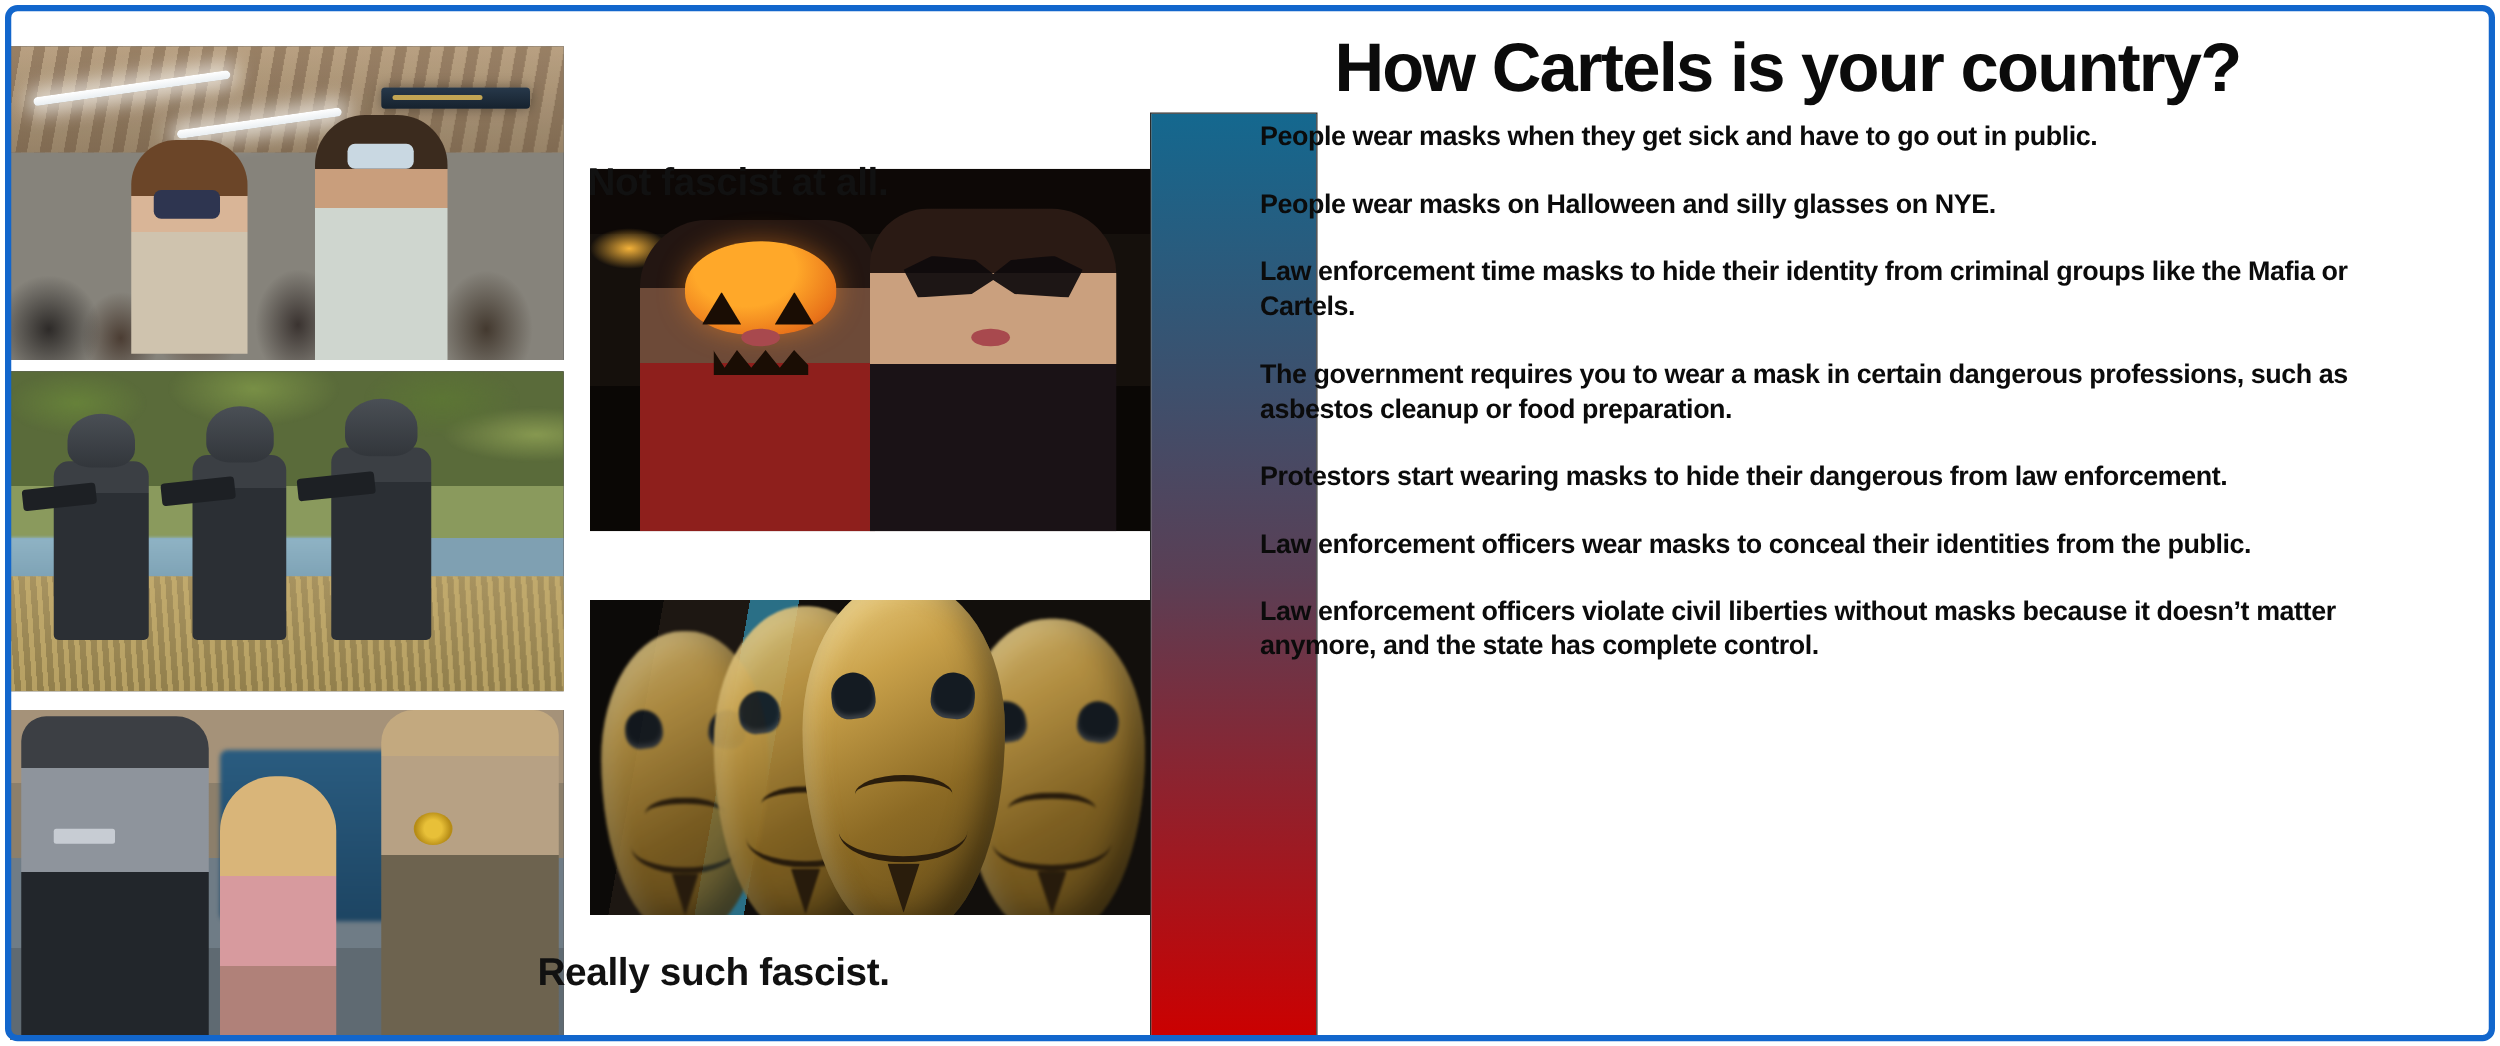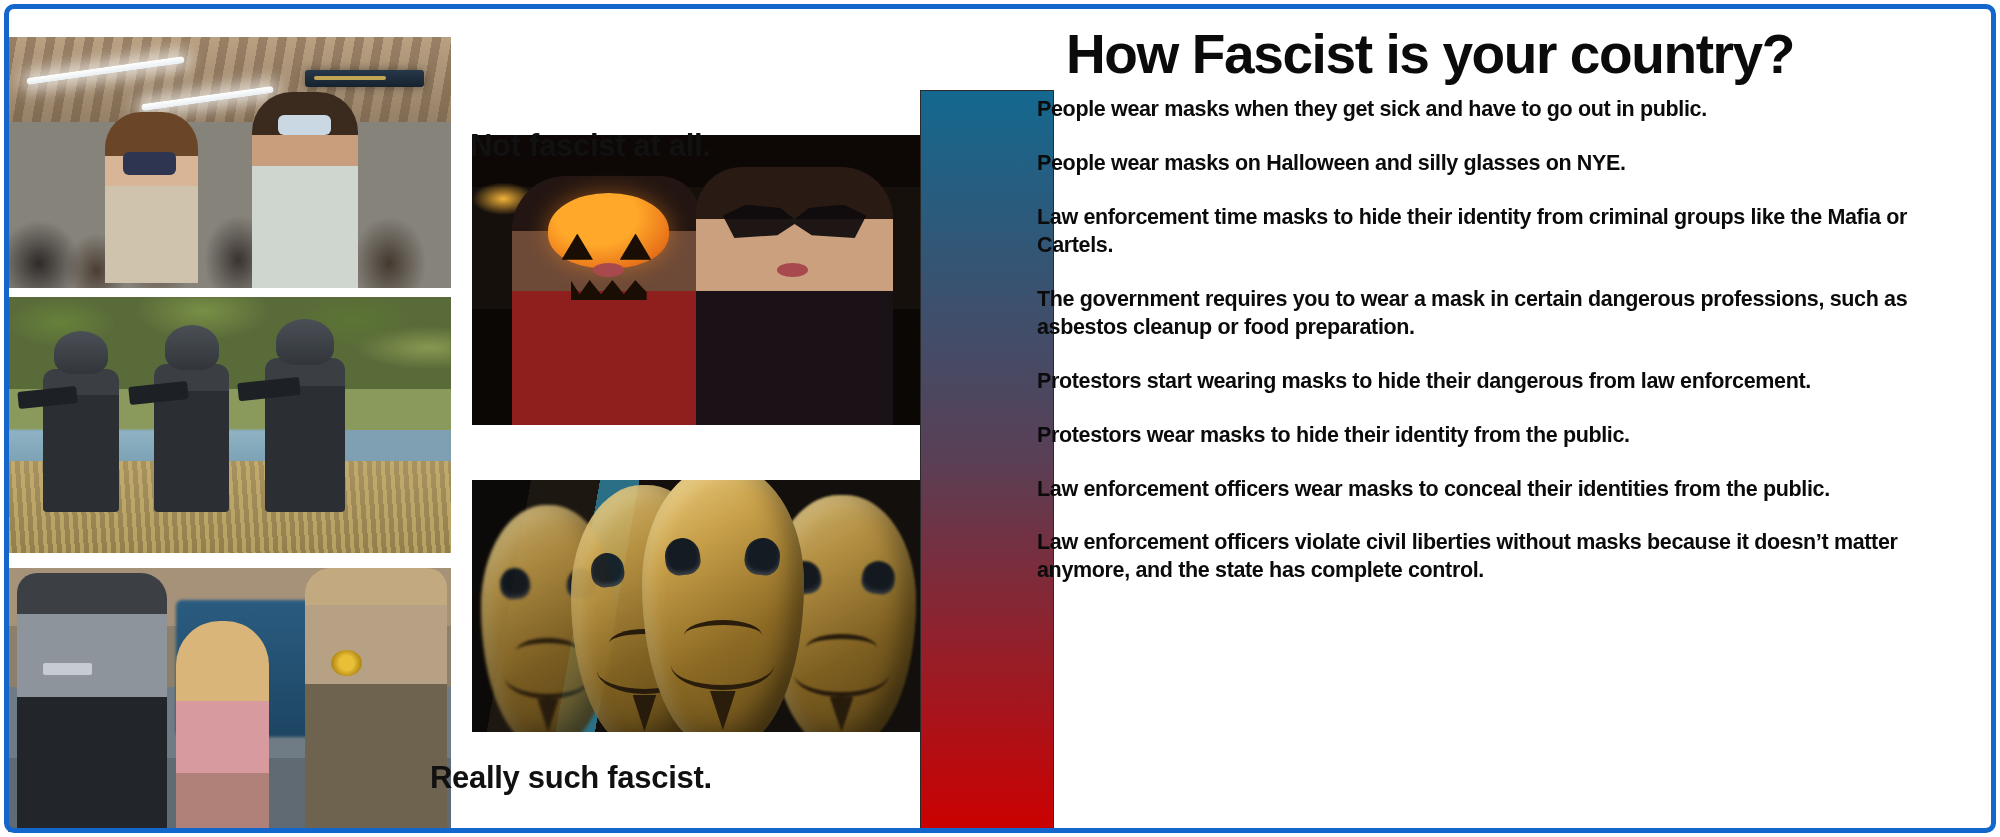--- a/index.html
+++ b/index.html
@@ -316,21 +316,21 @@
     font-weight: bold;
     color: #0b0b0b;
     letter-spacing: -1.4px;
     text-align: center;
     white-space: nowrap;
   }
 
   
   .statements {
     position: absolute;
-    left: 1037px;
+    left: 1008px;
     top: 96px;
     width: 930px;
   }
   .statement {
     font-size: 21.5px;
     font-weight: bold;
     color: #0b0b0b;
     line-height: 1.30;
     letter-spacing: -0.35px;
     margin-bottom: 26px;
@@ -426,26 +426,25 @@
         <div class="gm-goatee"></div>
     </div>
   </div>
 
   <div class="scale-label label-top">Not fascist at all.</div>
 
   <div class="scale-label label-bottom">Really such fascist.</div>
 
   <div class="gradient-bar" id="gradient-bar" style="background: linear-gradient(rgb(20, 104, 143) 0%, rgb(90, 63, 85) 50%, rgb(204, 0, 0) 100%); border-color: rgb(43, 43, 43);"></div>
 
-  <div class="title">How Fascist is your country?</div>
+  <div class="title">How Cartels is your country?</div>
 
   <div class="statements" id="statement-list">
       <div class="statement">People wear masks when they get sick and have to go out in public.</div>
       <div class="statement">People wear masks on Halloween and silly glasses on NYE.</div>
       <div class="statement">Law enforcement time masks to hide their identity from criminal groups like the Mafia or Cartels.</div>
       <div class="statement">The government requires you to wear a mask in certain dangerous professions, such as asbestos cleanup or food preparation.</div>
       <div class="statement">Protestors start wearing masks to hide their dangerous from law enforcement.</div>
-      <div class="statement">Protestors wear masks to hide their identity from the public.</div>
       <div class="statement">Law enforcement officers wear masks to conceal their identities from the public.</div>
       <div class="statement">Law enforcement officers violate civil liberties without masks because it doesn’t matter anymore, and the state has complete control.</div>
     </div>
 
 </div>
 
 </body></html>

